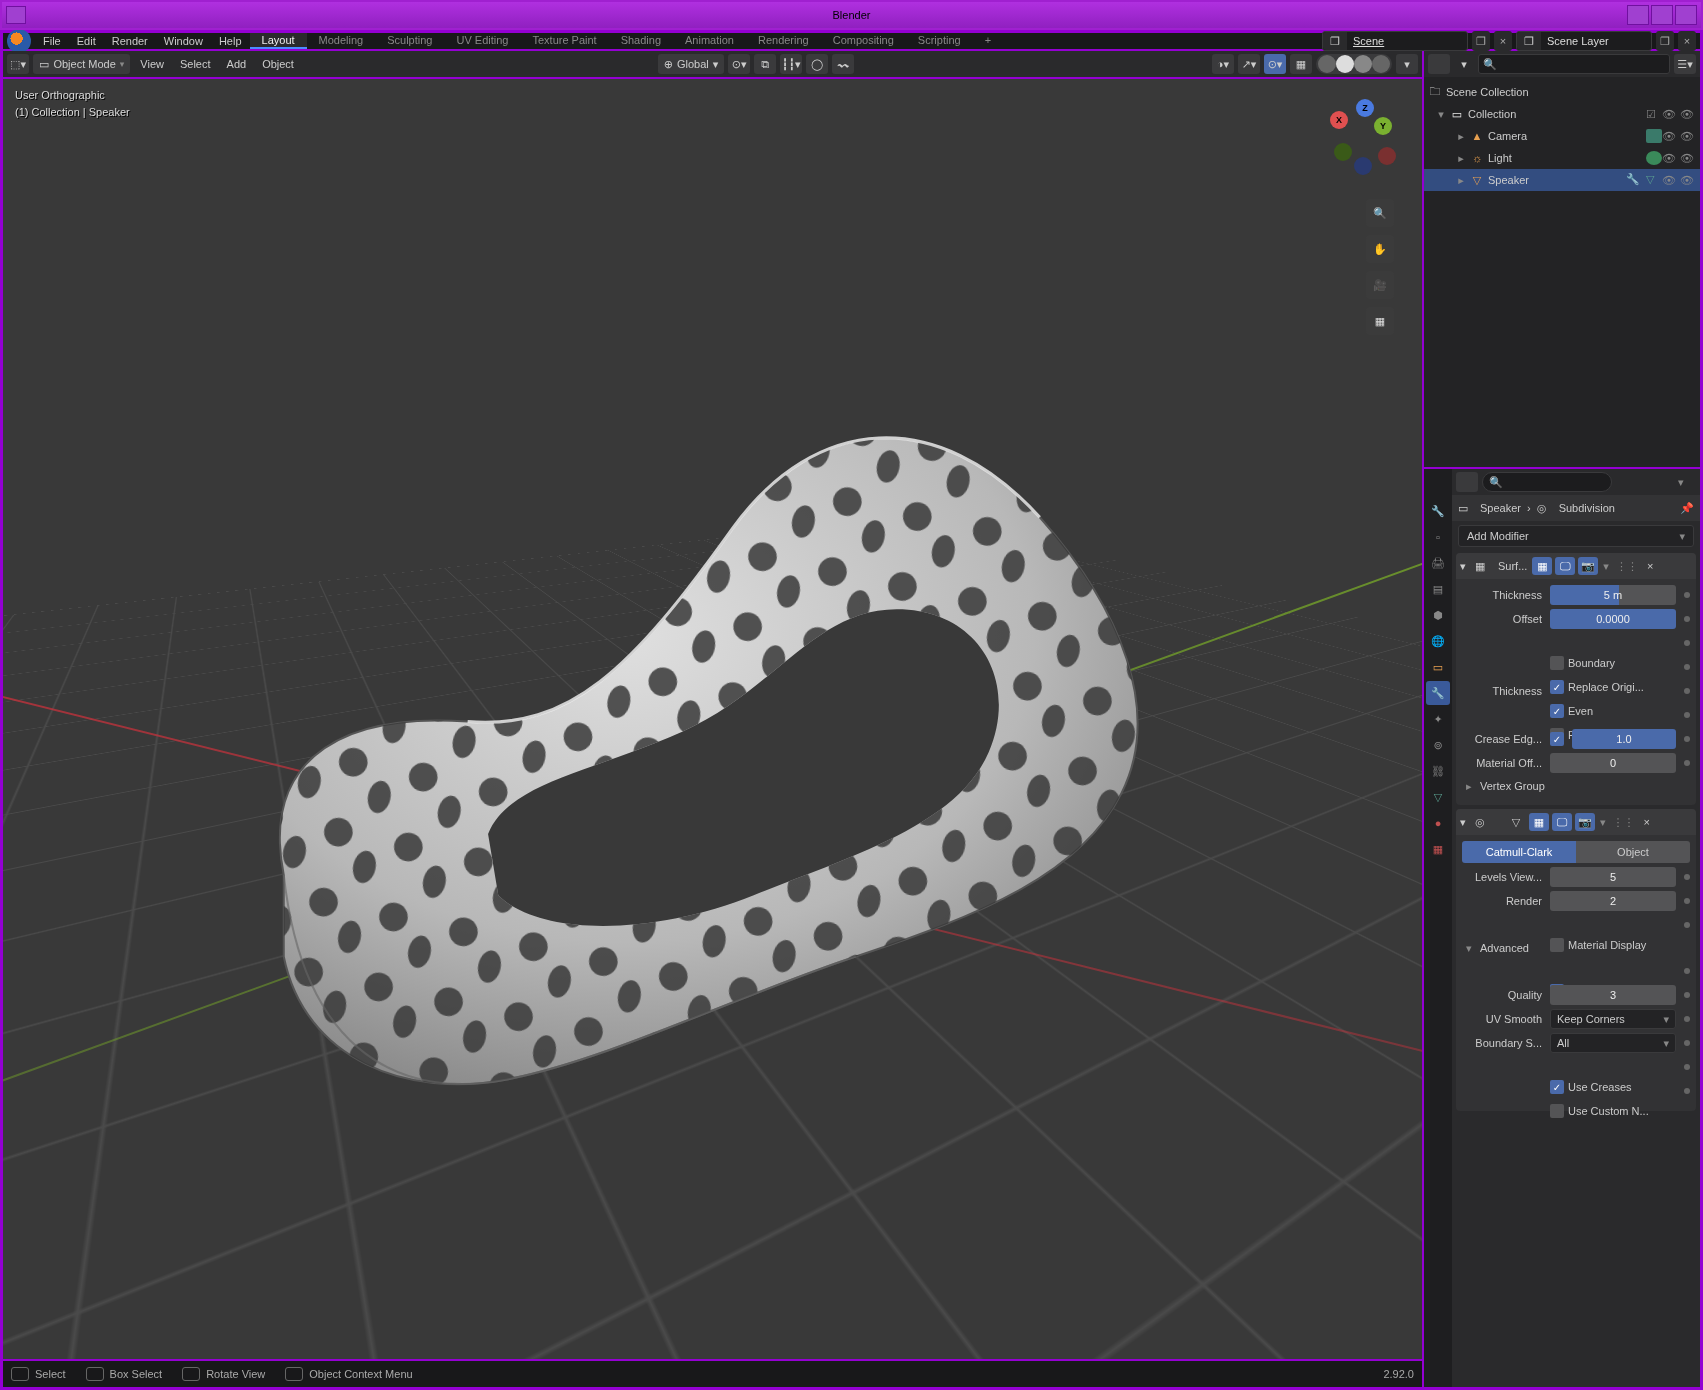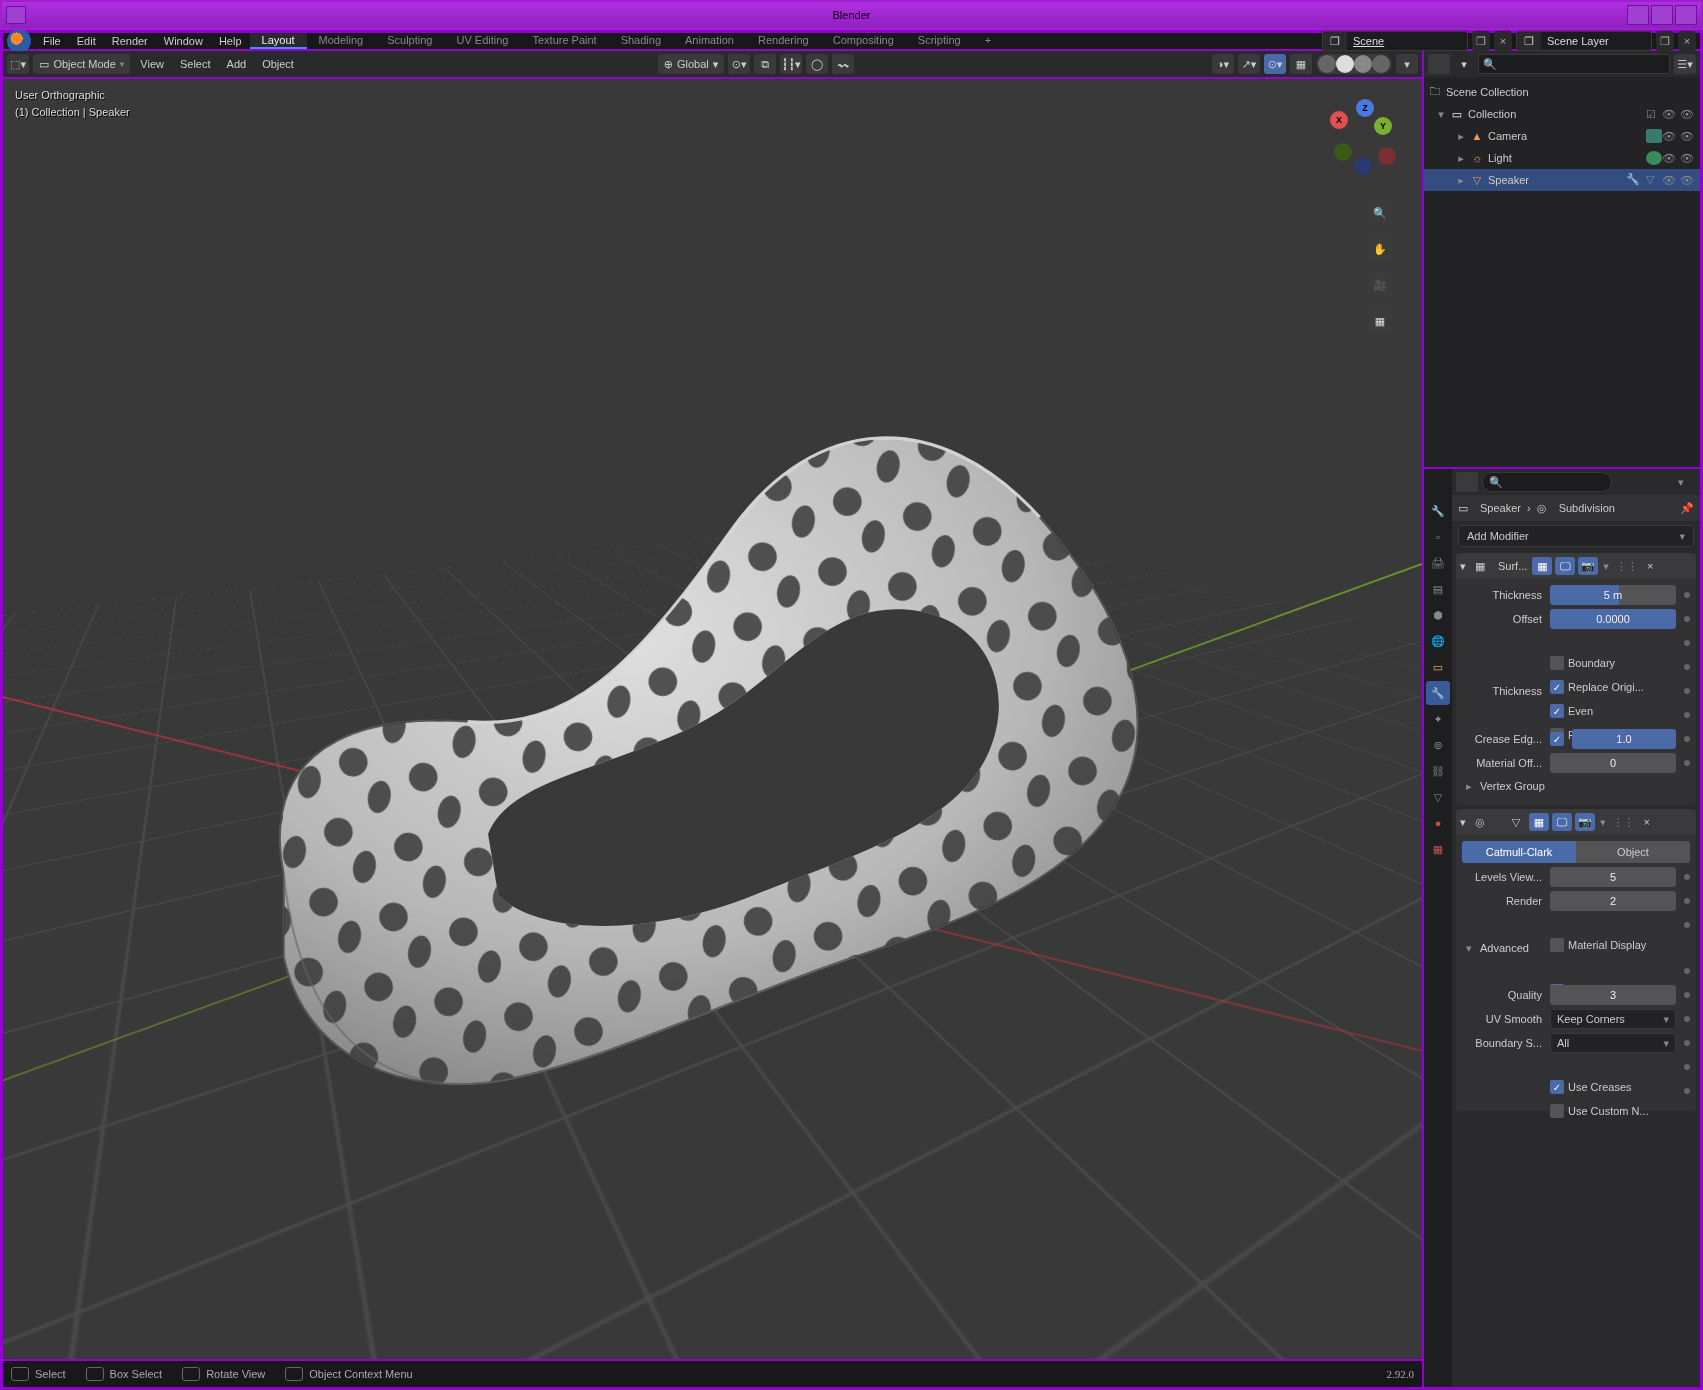--- a/index.html
+++ b/index.html
@@ -67,21 +67,21 @@
 .vpbody .cursor3d::after { content: ""; position: absolute; left: 7px; top: 7px; width: 4px; height: 4px; background: #fff; border-radius: 50%; }
 
 
 .vpbody .mesh { position: absolute; left: 14%; top: 20%; width: 72%; height: 62%; }
 .vpbody .mesh svg { width: 100%; height: 100%; }
 
 
 .statusbar { height: 26px; background: #18181a; display: flex; align-items: center; color: #aaa; padding: 0 8px; gap: 20px; }
 .statusbar .sitem { display: flex; align-items: center; gap: 6px; }
 .statusbar .micon { display: inline-block; width: 18px; height: 14px; border: 1px solid #666; border-radius: 3px; }
-.statusbar .ver { margin-left: auto; font-family: Liberation Serif, serif; }
+.statusbar .ver { margin-left: auto; }
 
 
 .rcol { width: 276px; display: flex; flex-direction: column; gap: 2px; }
 
 
 .outliner { background: #232325; display: flex; flex-direction: column; }
 .outliner .ohdr { height: 26px; background: #2a2a2c; display: flex; align-items: center; padding: 0 4px; gap: 4px; }
 .outliner .ohdr .editorsel { width: 22px; height: 20px; background: #3a3a3c; border-radius: 3px; }
 .outliner .ohdr .search { flex: 1; height: 20px; background: #1c1c1e; border: 1px solid #3a3a3c; border-radius: 3px; display: flex; align-items: center; padding: 0 4px; color: #888; }
 .outliner .ohdr .filter { width: 22px; height: 20px; background: #3a3a3c; border-radius: 3px; display:flex;align-items:center;justify-content:center;color:#ccc;}

